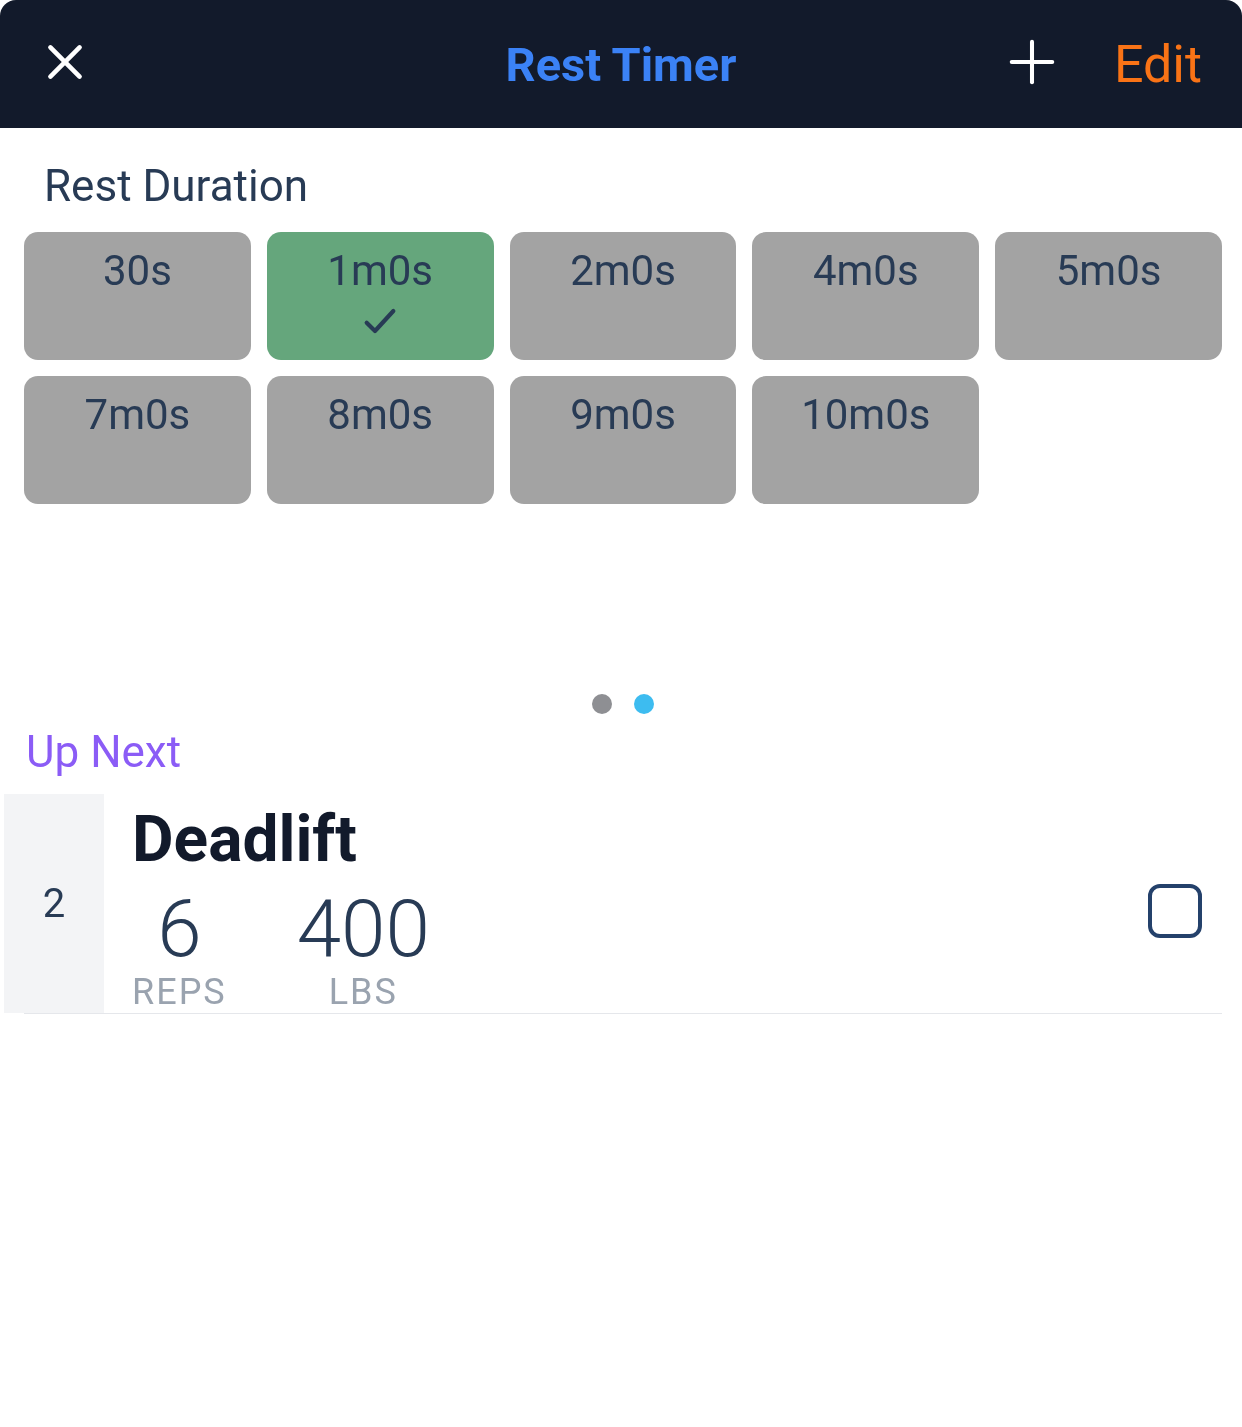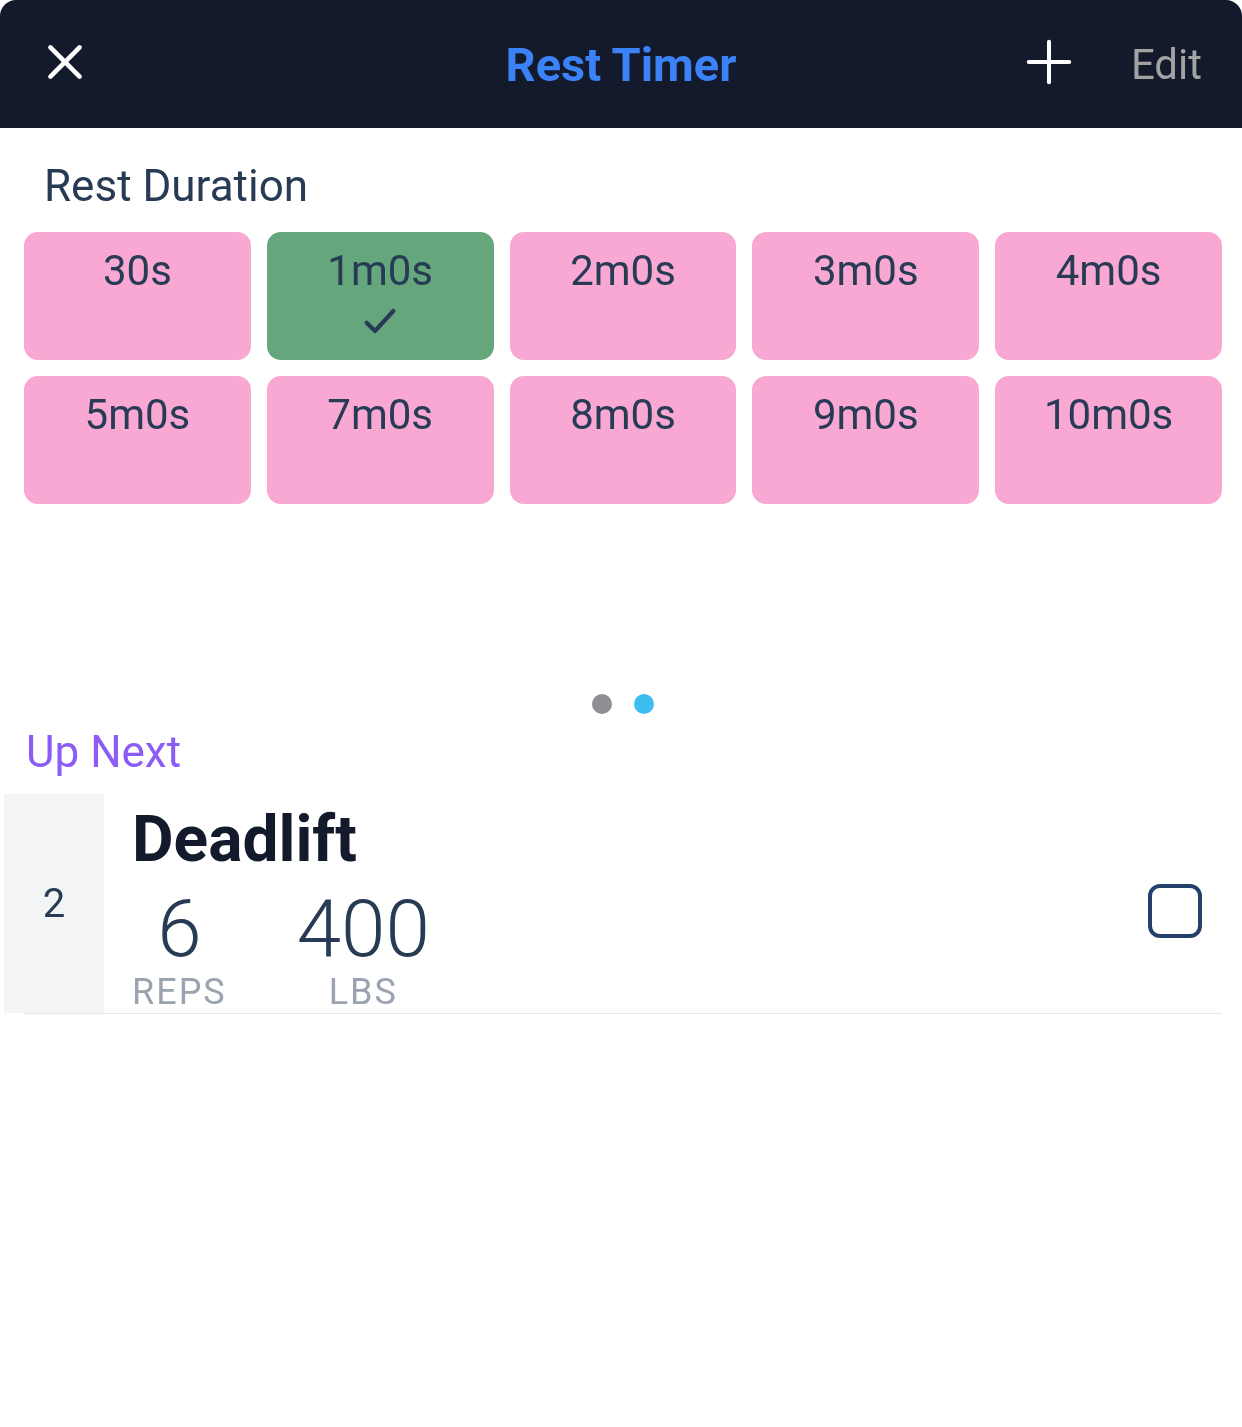--- a/index.html
+++ b/index.html
@@ -47,41 +47,41 @@
     .plus-icon svg {
       width: 54px;
       height: 54px;
     }
     .header-title {
       color: #3b82f6;
       font-size: 47px;
       font-weight: 700;
     }
     .edit-button {
-      color: #a3a3a3;
-      font-size: 42px;
+      color: #f97316;
+      font-size: 52px;
       font-weight: 400;
     }
     .content {
       padding: 32px 20px 0 24px;
     }
     .section-label {
       color: #283b55;
       font-size: 44px;
       font-weight: 400;
       margin: 0 20px 20px 20px;
     }
     .duration-grid {
       display: grid;
       grid-template-columns: repeat(5, 1fr);
       gap: 16px;
       margin: 0 0 0 0;
     }
     .duration-tile {
-      background: #f9a8d4;
+      background: #a3a3a3;
       border-radius: 14px;
       height: 128px;
       display: flex;
       flex-direction: column;
       align-items: center;
       padding-top: 14px;
       color: #283b55;
     }
     .duration-tile.selected {
       background: #65a67c;
@@ -218,23 +218,20 @@
         <div class="duration-tile-label">30s</div>
       </div>
       <div class="duration-tile selected">
         <div class="duration-tile-label">1m0s</div>
         <div class="check-icon"><svg viewBox="0 0 24 24" fill="none" stroke="#283b55" stroke-width="2.5" stroke-linecap="round" stroke-linejoin="round">
             <polyline points="4 13 9 18 20 6"></polyline>
           </svg></div>
       </div>
       <div class="duration-tile">
         <div class="duration-tile-label">2m0s</div>
-      </div>
-      <div class="duration-tile">
-        <div class="duration-tile-label">3m0s</div>
       </div>
       <div class="duration-tile">
         <div class="duration-tile-label">4m0s</div>
       </div>
       <div class="duration-tile">
         <div class="duration-tile-label">5m0s</div>
       </div>
       <div class="duration-tile">
         <div class="duration-tile-label">7m0s</div>
       </div>

